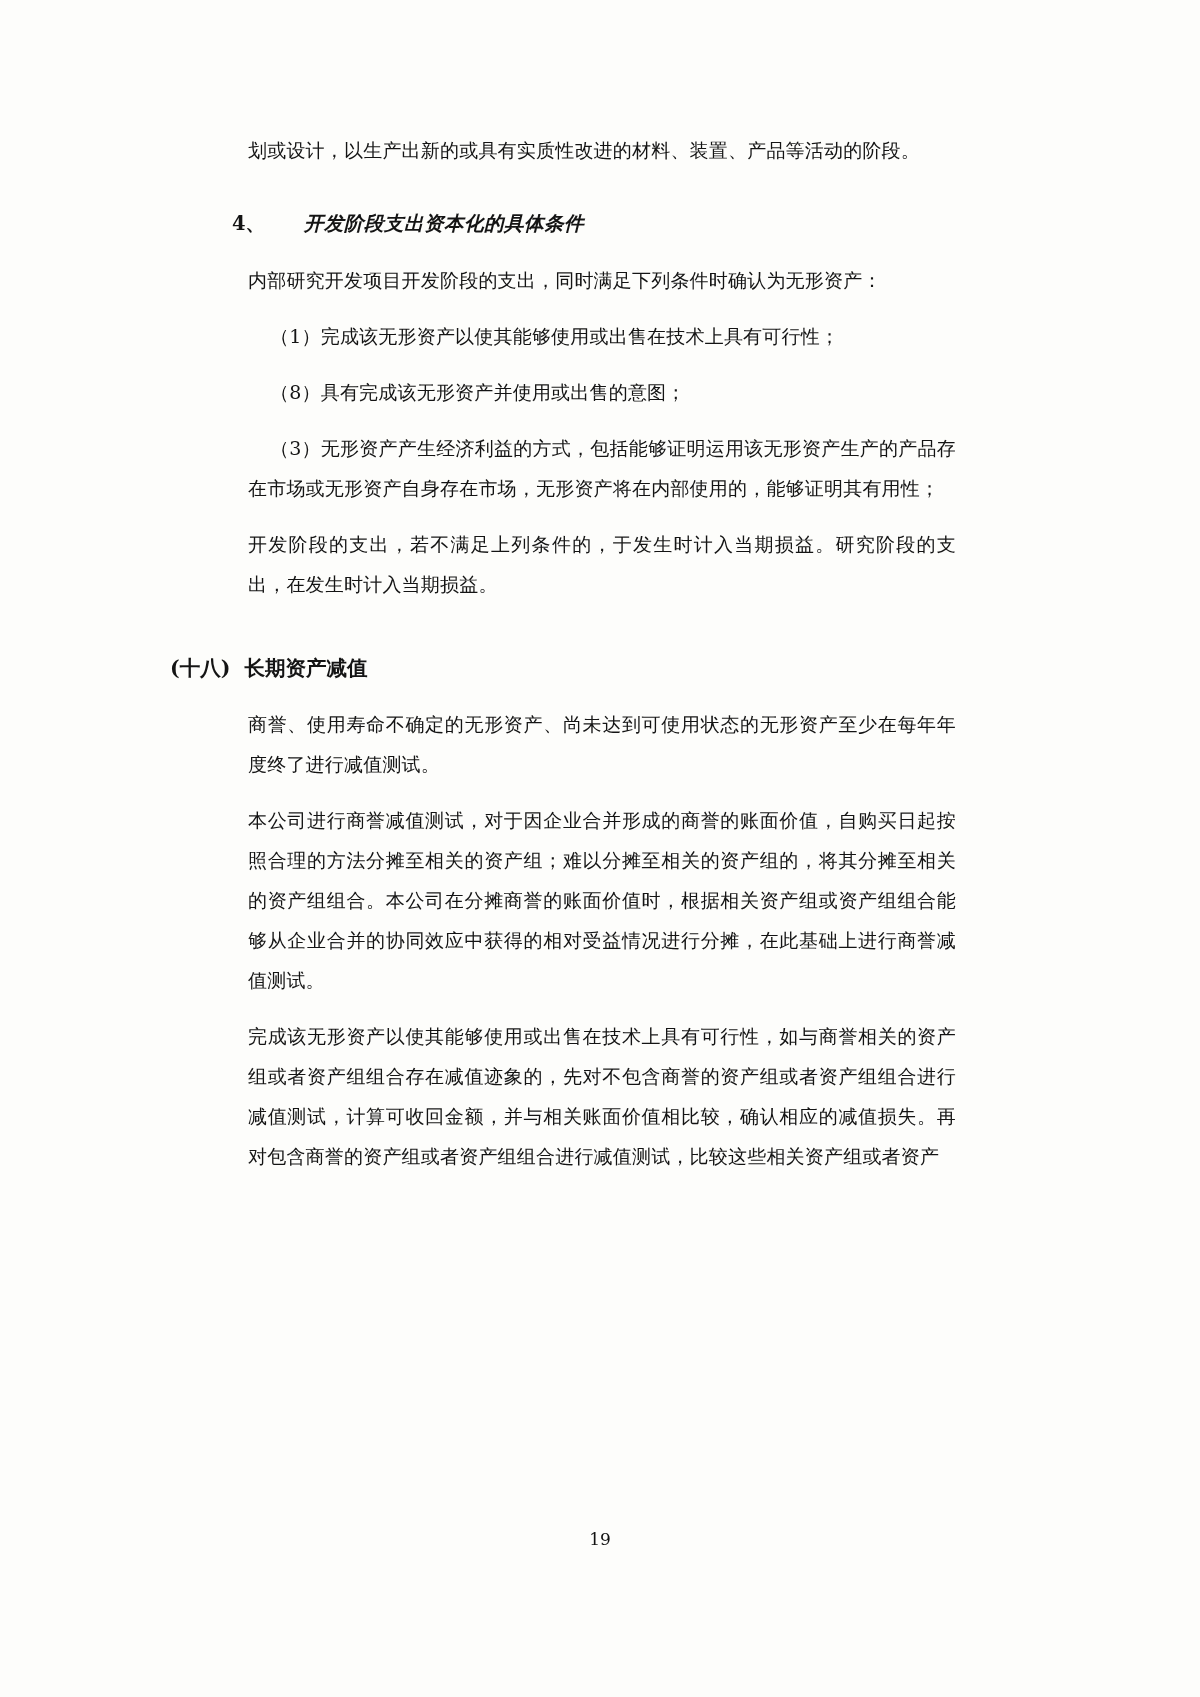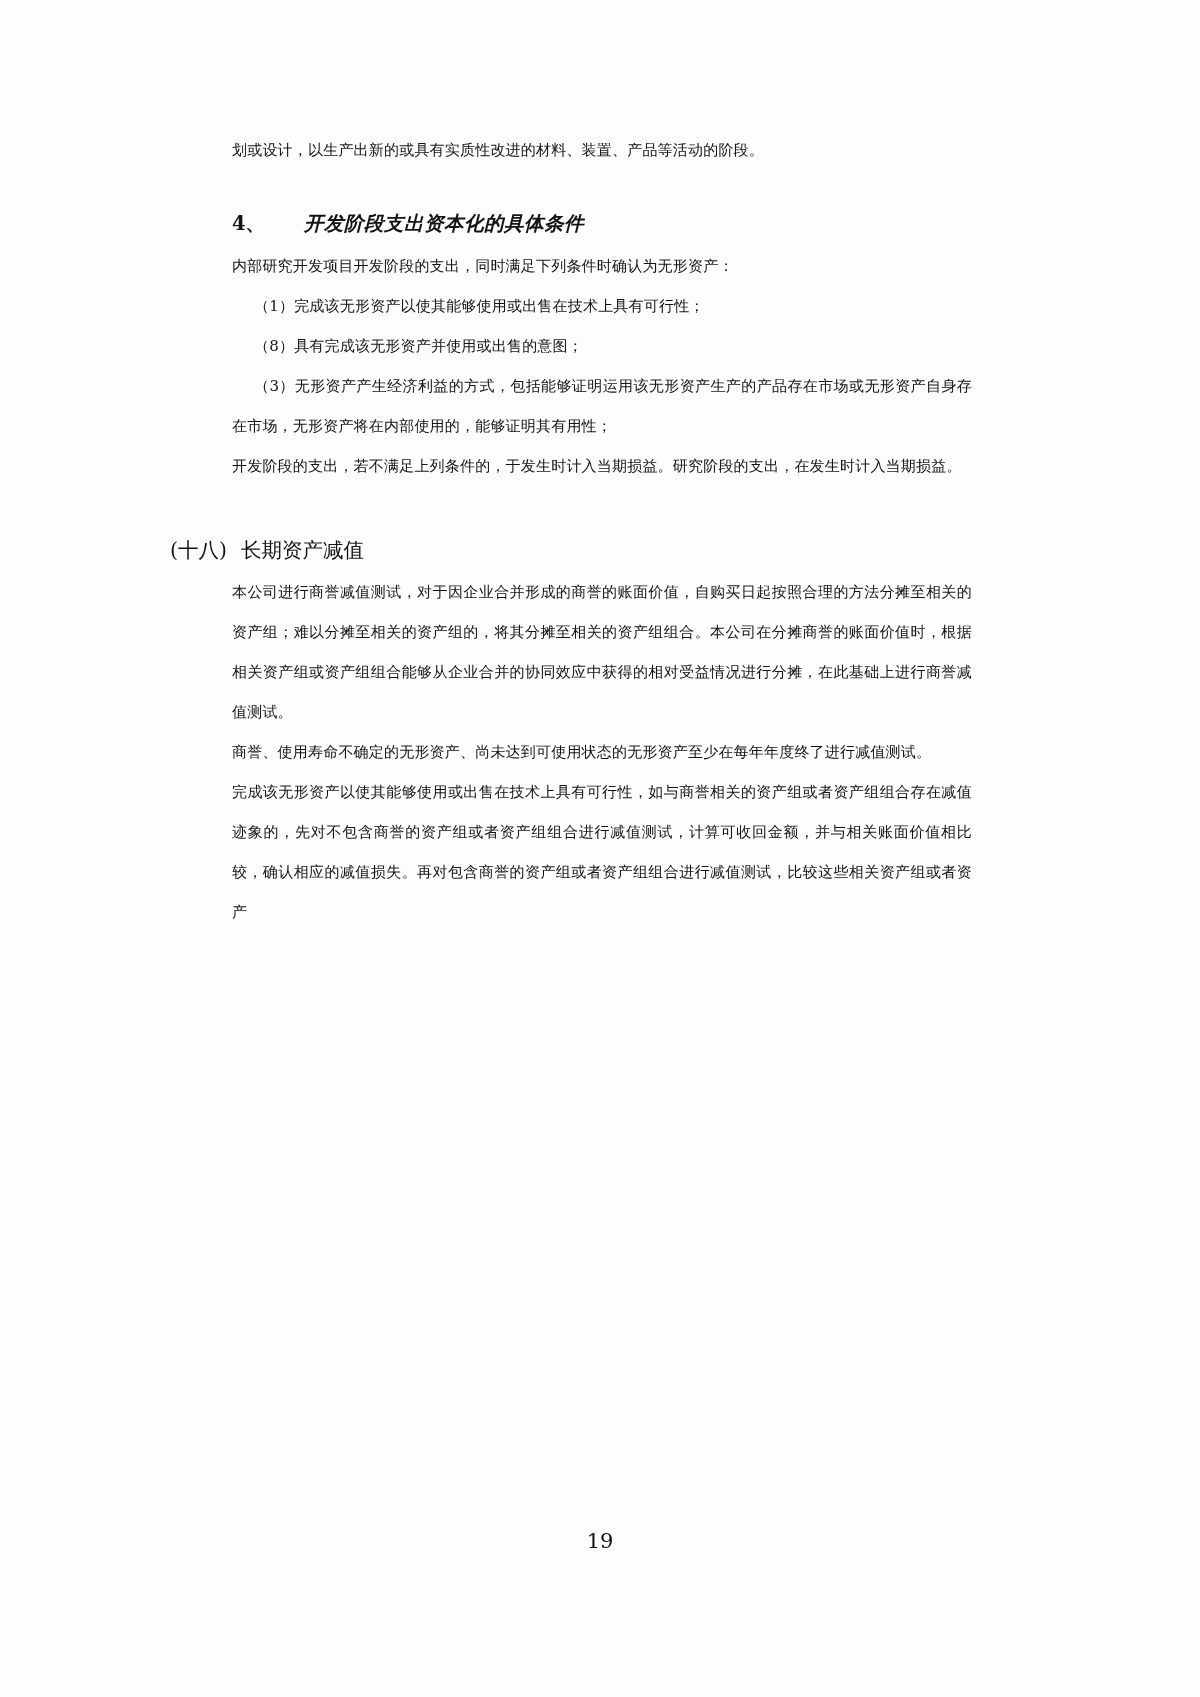--- a/index.html
+++ b/index.html
@@ -18,25 +18,25 @@
     color: #141414;
     overflow: hidden;
   }
   .content {
     position: absolute;
     left: 232px;
     top: 130px;
     width: 740px;
   }
   .para {
-    font-size: 15px;
+    font-size: 19px;
     line-height: 40px;
     text-align: justify;
     text-justify: inter-ideograph;
-    margin: 0;
+    margin: 16px;
     letter-spacing: 0.2px;
   }
   .section-heading {
     display: flex;
     align-items: flex-start;
     font-weight: bold;
     font-size: 19.5px;
     line-height: 40px;
     margin-top: 34px;
     margin-bottom: 2px;
@@ -47,21 +47,21 @@
     font-weight: bold;
   }
   .section-heading .htext {
     font-weight: bold;
     letter-spacing: 0.5px;
     font-style: italic;
   }
   .chapter-heading {
     display: flex;
     align-items: center;
-    font-weight: normal;
+    font-weight: bold;
     font-size: 20.5px;
     line-height: 40px;
     margin-top: 44px;
     margin-bottom: 2px;
     margin-left: -62px;
   }
   .chapter-heading .cnum {
     flex: 0 0 auto;
     margin-right: 14px;
   }
@@ -70,21 +70,21 @@
   }
   .first-line-top {
     margin-top: 0;
   }
   .page-number {
     position: absolute;
     left: 0;
     right: 0;
     top: 1529px;
     text-align: center;
-    font-size: 21px;
+    font-size: 17px;
     font-family: "DejaVu Serif", "Liberation Serif", serif;
     color: #111;
   }
 </style>
 </head>
 <body>
 
 <div class="page">
   <div class="content">
 
@@ -99,20 +99,20 @@
     <p class="para sub-indent">（1）完成该无形资产以使其能够使用或出售在技术上具有可行性；</p>
     <p class="para sub-indent">（8）具有完成该无形资产并使用或出售的意图；</p>
     <p class="para sub-indent">（3）无形资产产生经济利益的方式，包括能够证明运用该无形资产生产的产品存在市场或无形资产自身存在市场，无形资产将在内部使用的，能够证明其有用性；</p>
     <p class="para">开发阶段的支出，若不满足上列条件的，于发生时计入当期损益。研究阶段的支出，在发生时计入当期损益。</p>
 
     <div class="chapter-heading">
       <span class="cnum">(十八)</span>
       <span class="htext">长期资产减值</span>
     </div>
 
+    <p class="para">商誉、使用寿命不确定的无形资产、尚未达到可使用状态的无形资产至少在每年年度终了进行减值测试。</p>
     <p class="para">本公司进行商誉减值测试，对于因企业合并形成的商誉的账面价值，自购买日起按照合理的方法分摊至相关的资产组；难以分摊至相关的资产组的，将其分摊至相关的资产组组合。本公司在分摊商誉的账面价值时，根据相关资产组或资产组组合能够从企业合并的协同效应中获得的相对受益情况进行分摊，在此基础上进行商誉减值测试。</p>
-    <p class="para">商誉、使用寿命不确定的无形资产、尚未达到可使用状态的无形资产至少在每年年度终了进行减值测试。</p>
     <p class="para">完成该无形资产以使其能够使用或出售在技术上具有可行性，如与商誉相关的资产组或者资产组组合存在减值迹象的，先对不包含商誉的资产组或者资产组组合进行减值测试，计算可收回金额，并与相关账面价值相比较，确认相应的减值损失。再对包含商誉的资产组或者资产组组合进行减值测试，比较这些相关资产组或者资产</p>
 
   </div>
 
   <div class="page-number">19</div>
 </div>
 
 </body></html>

